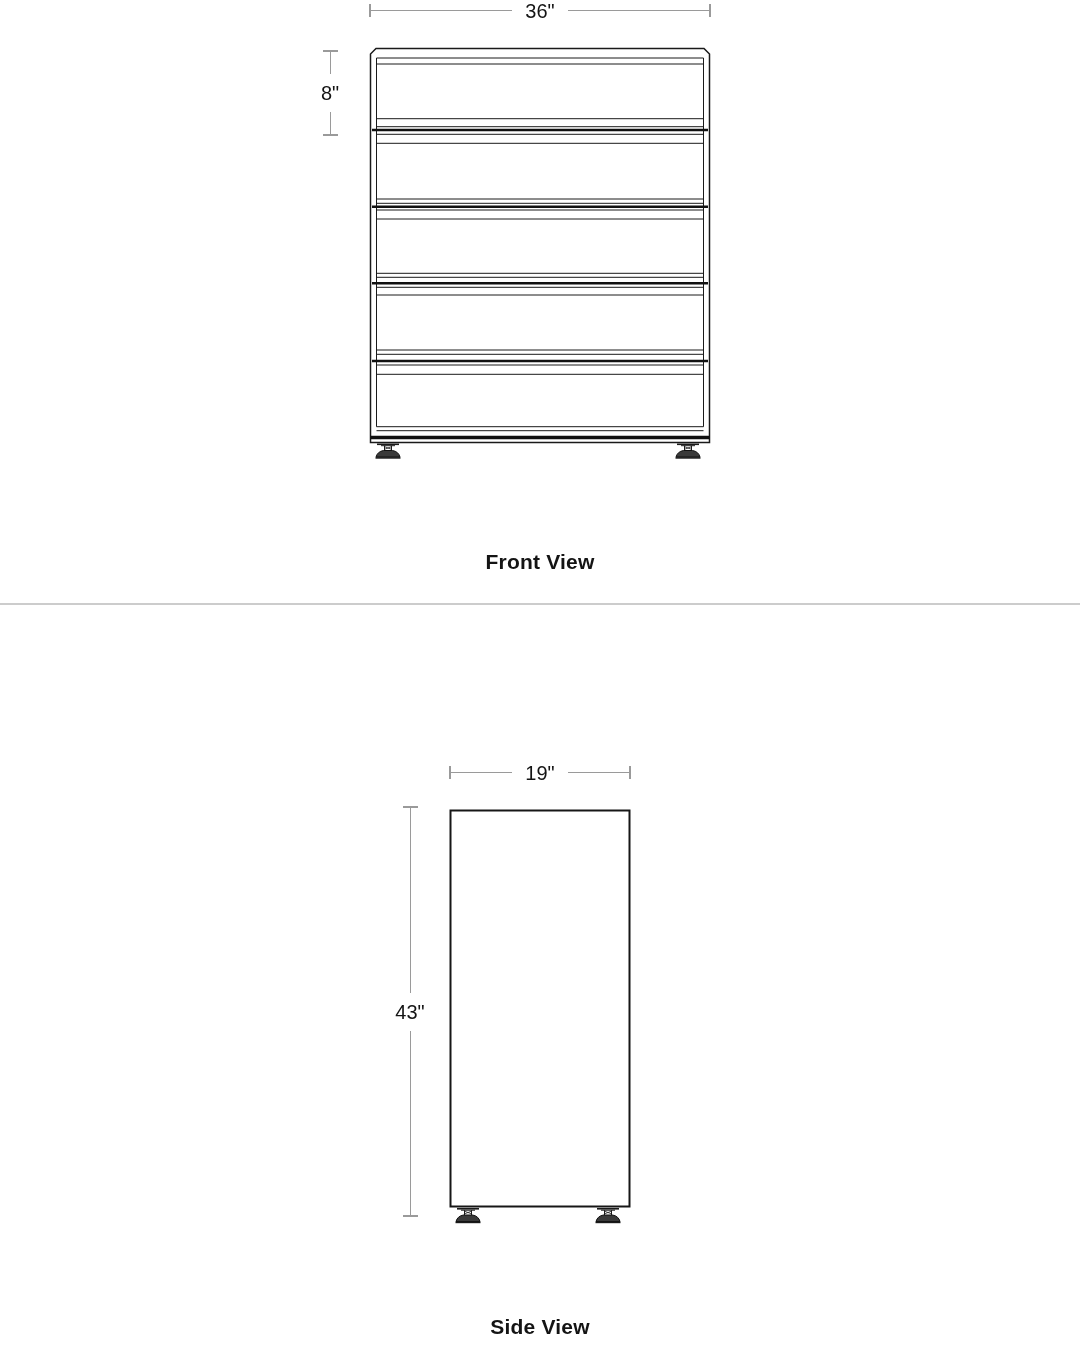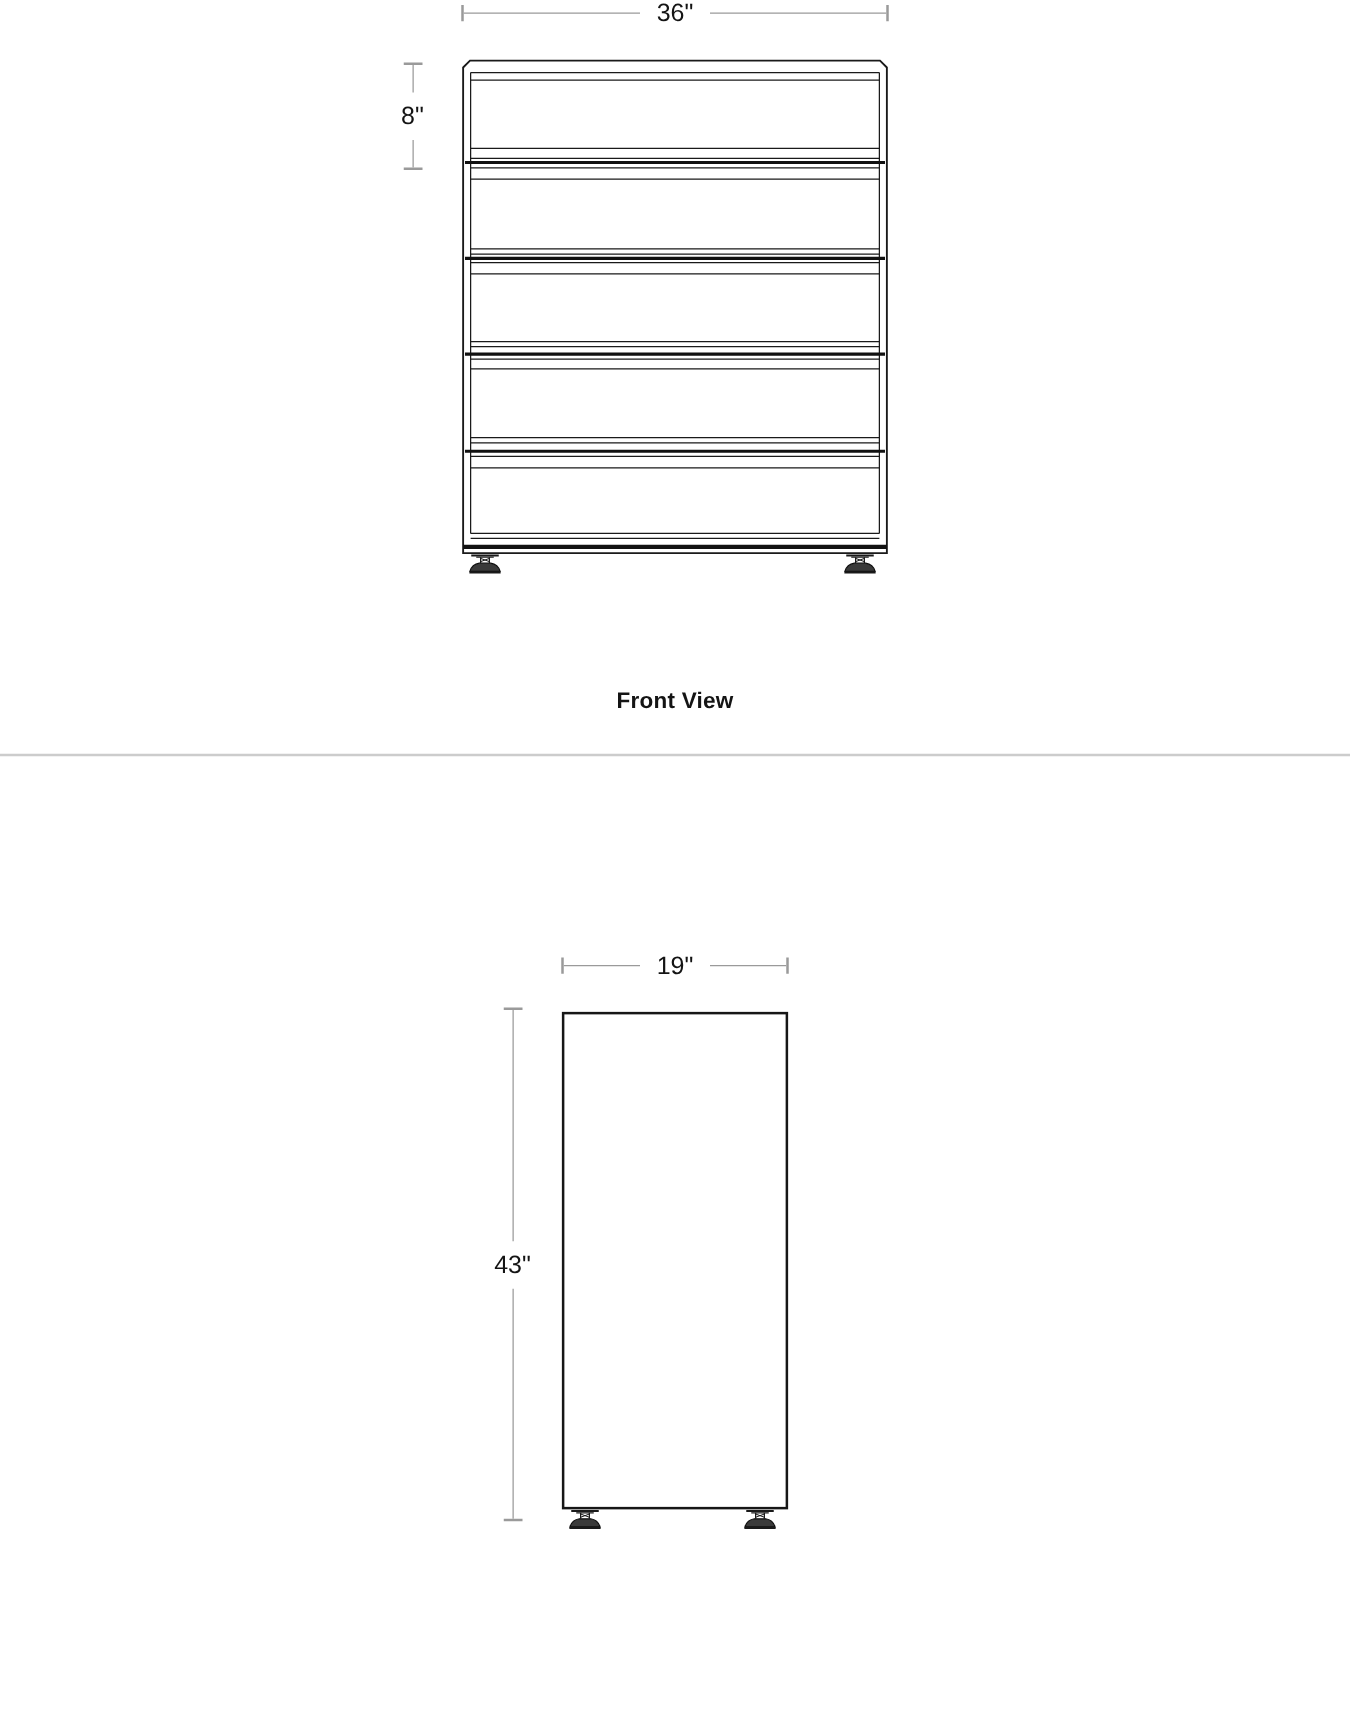--- a/index.html
+++ b/index.html
@@ -19,21 +19,21 @@
   .dim-h .lbl  { font-size:20px; line-height:1; padding:0 13px; color:#141414; white-space:nowrap; }
 
   
   .dim-v { position:absolute; display:flex; flex-direction:column; align-items:center; }
   .dim-v .tick { height:2px; width:15px; background:#9a9a9a; flex:none; }
   .dim-v .seg  { flex:1; width:1px; background:#9a9a9a; }
   .dim-v .lbl  { font-size:20px; line-height:1; padding:9px 0; color:#141414; white-space:nowrap; }
 
   .view-label {
     position:absolute; left:0; width:100%;
-    text-align:center; font-size:18px; font-weight:600;
+    text-align:center; font-size:21px; font-weight:600;
     letter-spacing:.2px; color:#141414;
   }
 
   .divider { position:absolute; left:0; right:0; height:2px; background:#cccccc; }
 
   svg.drawing { position:absolute; display:block; }
 </style>
 </head>
 <body>
 
@@ -128,14 +128,15 @@
     </g>
 
     <g transform="translate(22,402)">
       <use href="#glideS"></use>
     </g>
     <g transform="translate(162,402)">
       <use href="#glideS"></use>
     </g>
   </svg>
 
+  <div class="view-label" style="top:1315px;">Side View</div>
 
 </div>
 
 </body></html>

